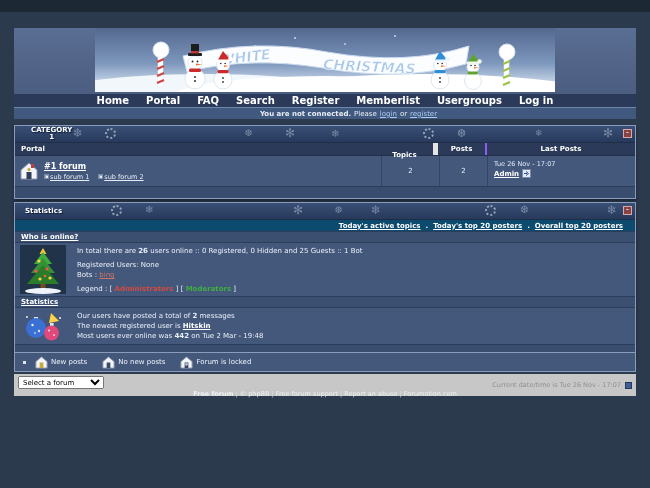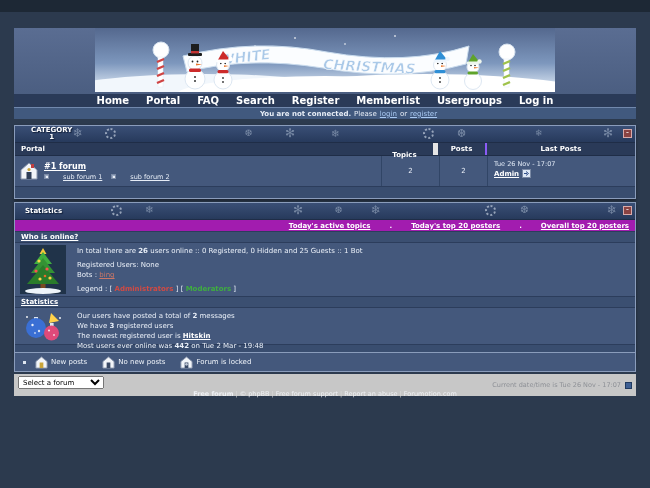--- a/index.html
+++ b/index.html
@@ -51,31 +51,31 @@
 
   .forum-row{display:flex;background:#44587c;height:30px;font-size:7px;color:#e9eff8;}
   .fcell{display:flex;align-items:center;}
   .fcell-forum{flex:1;gap:5px;padding-left:4px;}
   .fcell-topics{width:57px;border-left:1px solid #314566;justify-content:center;}
   .fcell-posts{width:47px;border-left:1px solid #314566;justify-content:center;}
   .fcell-last{width:148px;border-left:1px solid #314566;align-items:flex-start;flex-direction:column;
               justify-content:flex-start;padding:4px 6px;box-sizing:border-box;}
   .forum-name{font-size:8px;font-weight:bold;color:#ffffff;text-decoration:underline;}
   .subforums{display:flex;gap:9px;margin-top:2px;align-items:center;}
-  .subf{display:flex;gap:14px;align-items:center;}
+  .subf{display:flex;gap:1px;align-items:center;}
   .subf-bullet{width:5px;height:5px;background:#e8edf5;border:1px solid #7b8aa5;box-sizing:border-box;
                box-shadow:inset 1px 1px 0 #9aa9c2;}
   .subf a{font-size:6.5px;color:#e6ecf6;text-decoration:underline;}
   .lastpost-date{font-size:6.5px;color:#dfe8f5;}
   .lastpost-user{display:flex;align-items:center;gap:3px;margin-top:1px;}
   .lastpost-user a{font-size:7px;font-weight:bold;color:#ffffff;text-decoration:underline;}
   .spacer-row{height:11px;background:#394d6f;border-top:1px solid #2c3d5c;}
 
-  .links-row{display:flex;justify-content:flex-end;align-items:center;height:11px;background:#a21caf;
-             font-size:7px;font-weight:bold;color:#fff;gap:19px;padding-right:6px;}
+  .links-row{display:flex;justify-content:flex-end;align-items:center;height:11px;background:#0c4a6e;
+             font-size:7px;font-weight:bold;color:#fff;gap:5px;padding-right:12px;}
   .links-row a{color:#ffffff;text-decoration:underline;}
   .subhead-row{height:10px;background:#3b4f71;border-top:1px solid #2c3d5c;border-bottom:1px solid #2c3d5c;
                display:flex;align-items:center;padding-left:6px;font-size:7px;font-weight:bold;}
   .subhead-row a{color:#ffffff;text-decoration:underline;}
   .content-row{display:flex;background:#44587c;}
   .img-cell{width:56px;display:flex;align-items:center;justify-content:center;padding:3px 0;}
   .text-cell{flex:1;padding:4px 6px;font-size:7px;color:#e9eff8;line-height:8px;}
   .who-row{height:53px;}
   .stats-row{height:36px;}
   .mline{margin:0 0 2px 0;}
@@ -370,23 +370,20 @@
           <circle cx="28.5" cy="22" r="7.5" fill="#e04a7a"></circle>
           <circle cx="26" cy="19.5" r="1" fill="#fff" opacity=".9"></circle>
           <circle cx="31" cy="24" r="1" fill="#fff" opacity=".7"></circle>
           <circle cx="37" cy="7" r="0.9" fill="#fff"></circle>
             <circle cx="4" cy="6" r="0.9" fill="#fff"></circle>
         </svg>
       </div>
       <div class="text-cell">
         <div class="mline">
           <span>Our users have posted a total of </span><b>2</b><span> messages</span>
-        </div>
-        <div class="mline">
-          <span>We have </span><b>3</b><span> registered users</span>
         </div>
         <div class="mline">
           <span>The newest registered user is </span><a class="white-bold-link">Hitskin</a>
         </div>
         <div class="mline">
           <span>Most users ever online was </span><b>442</b><span> on Tue 2 Mar - 19:48</span>
         </div>
       </div>
     </div>
     <div class="bottom-spacer"></div>

